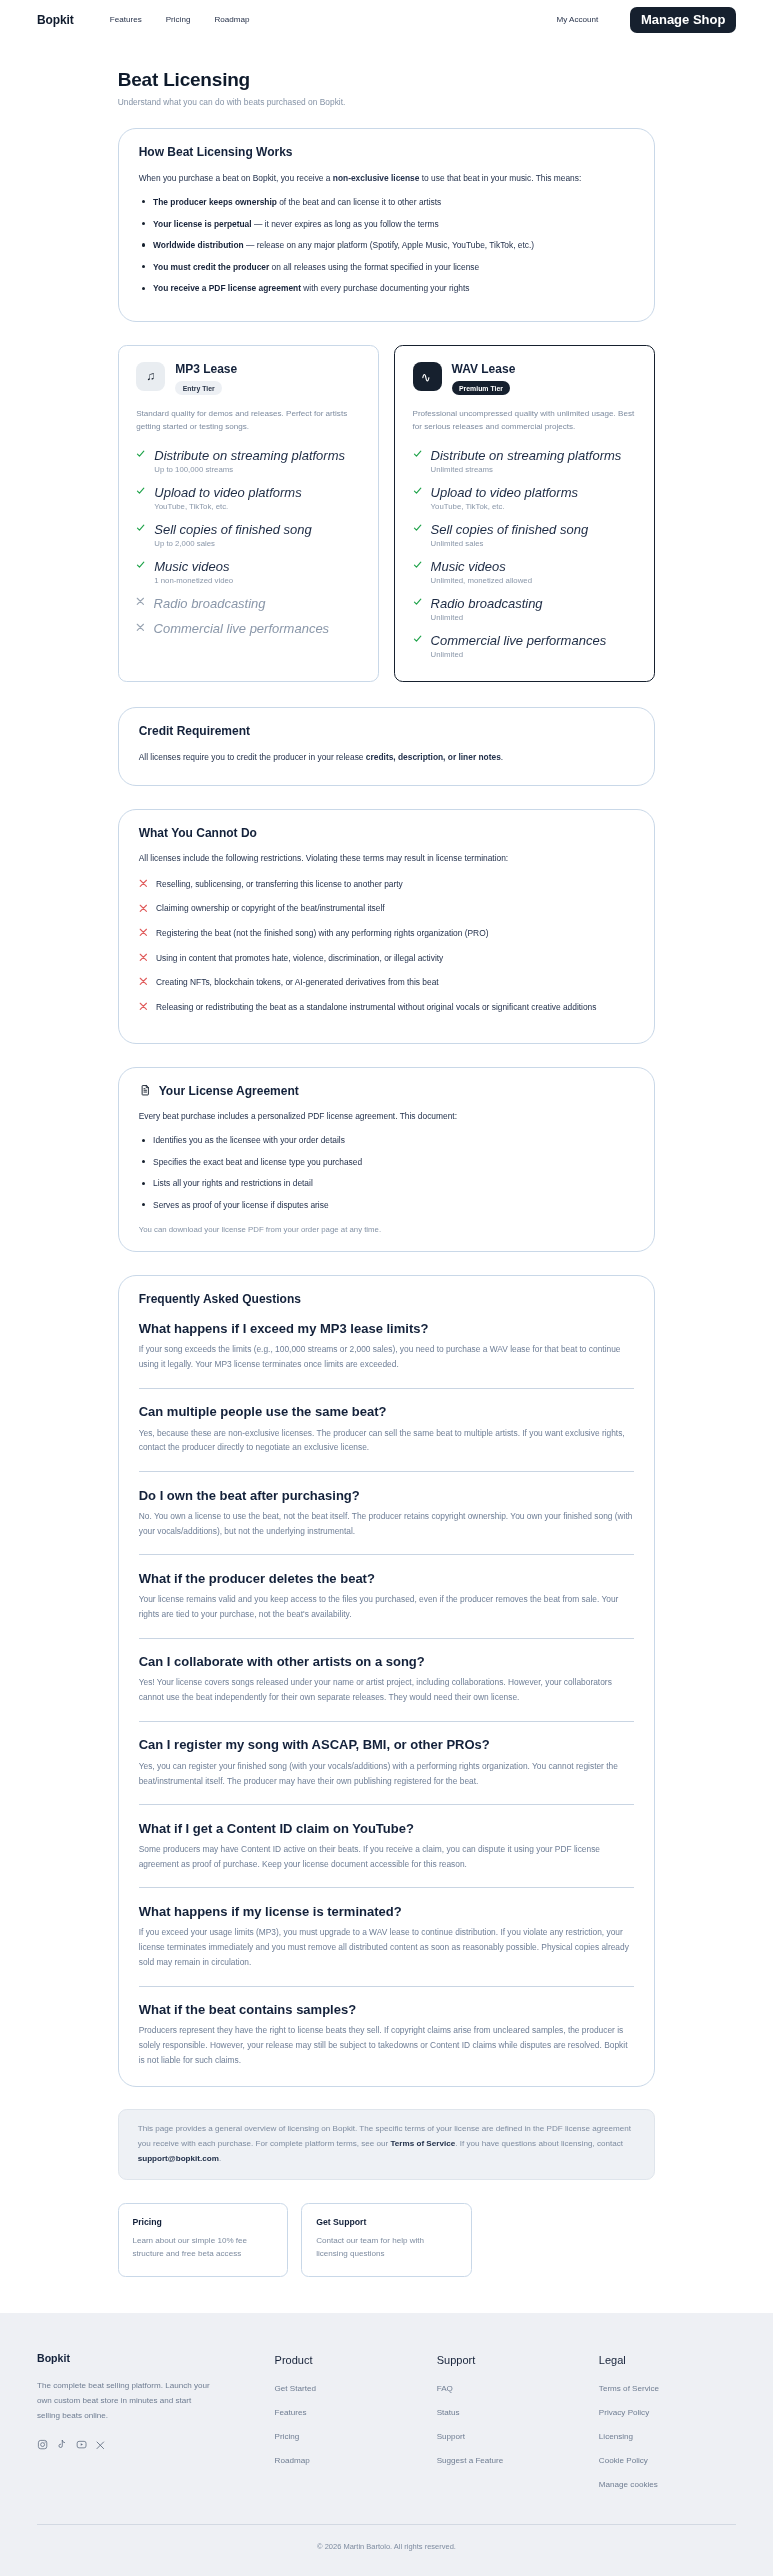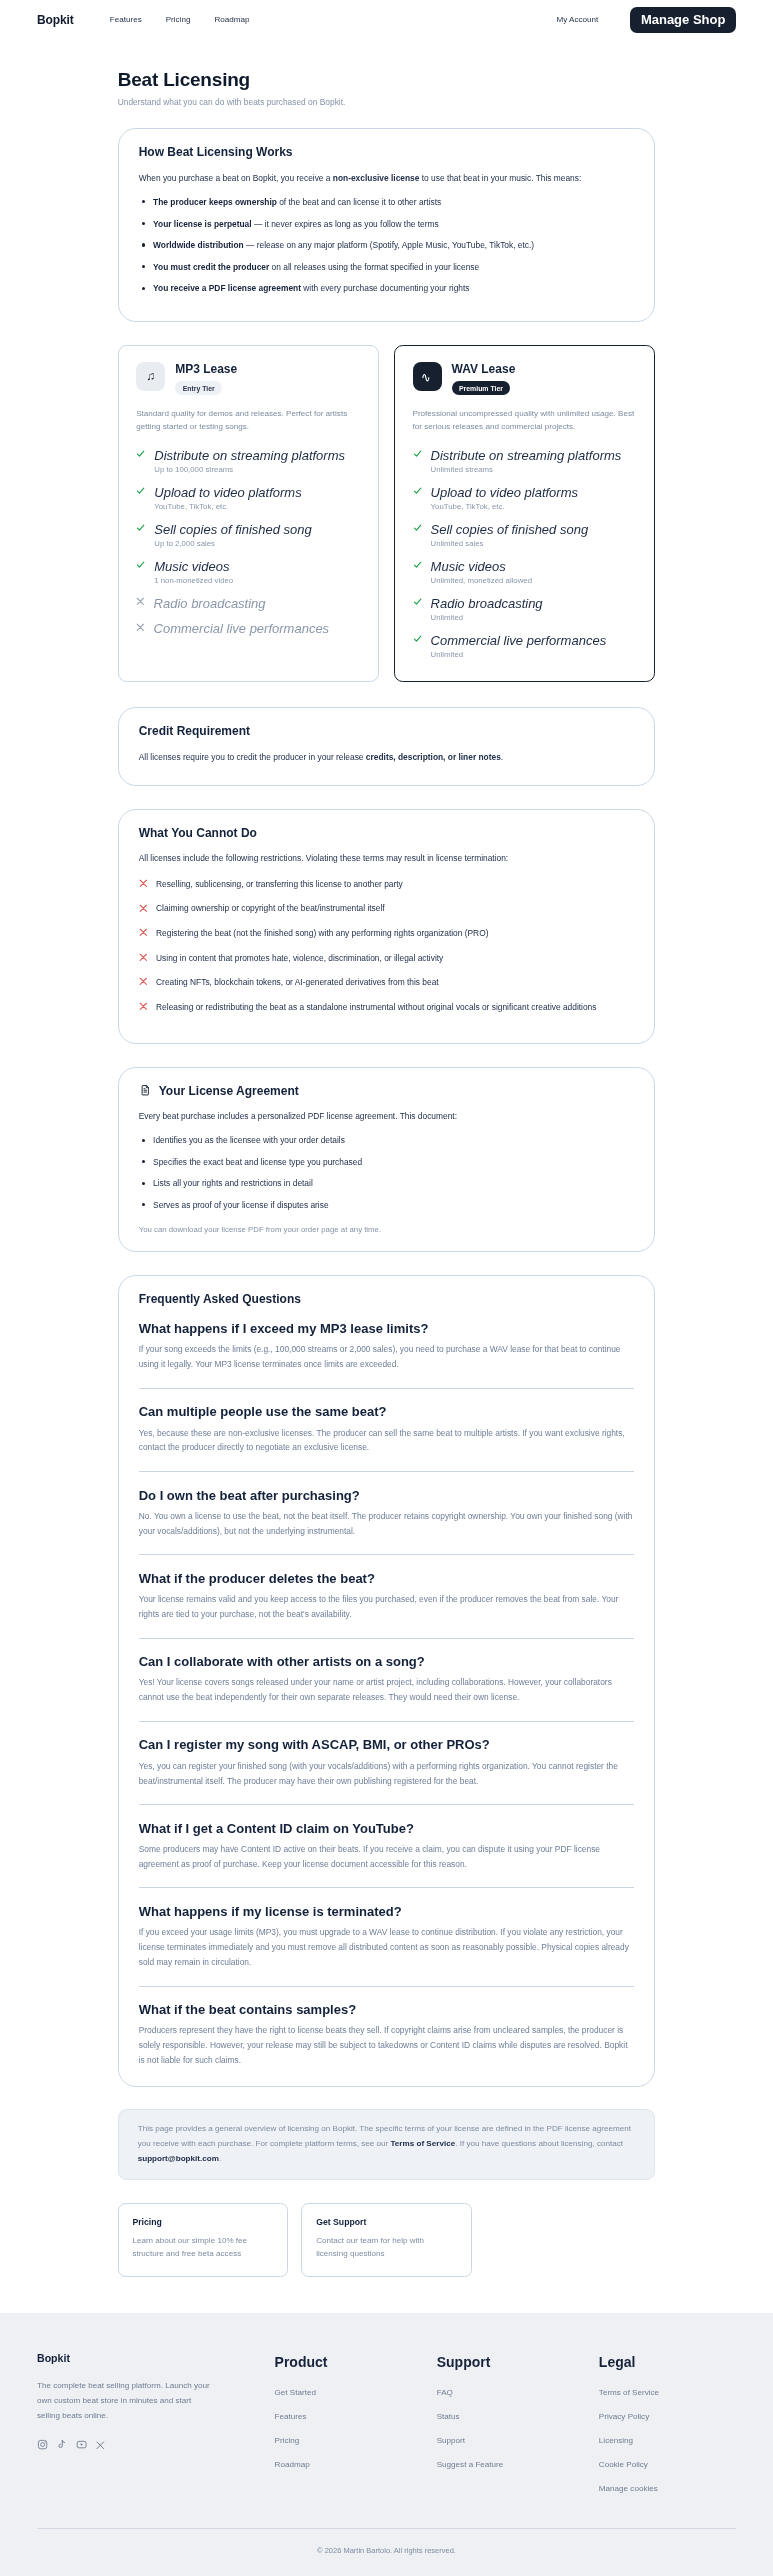--- a/index.html
+++ b/index.html
@@ -86,21 +86,21 @@
   .lc-desc { font-size:8.1px; color:#7e8ca0; line-height:1.65; margin:0; }
 
   
   footer { background:#eef0f4; padding:39px 37px 24px; }
   .footer-grid { display:grid; grid-template-columns:1.55fr 1fr 1fr 1fr; gap:25px;
     max-width:700px; margin:0 auto; }
   .footer-brand-name { font-size:10.6px; font-weight:800; color:#13213a; margin:0 0 15px; }
   .footer-tagline { font-size:8.1px; color:#6f7d92; line-height:1.85; max-width:174px; margin:0 0 15px; }
   .social-row { display:flex; gap:8.1px; align-items:center; }
   .social-row a { display:inline-flex; cursor:pointer; }
-  .fc-heading { font-size:14px; font-weight:700; color:#17233a; margin:1.2px 0 16.2px; }
+  .fc-heading { font-size:11px; font-weight:400; color:#17233a; margin:1.2px 0 16.2px; }
   .fc-list { list-style:none; padding:0; margin:0; }
   .fc-list li { margin-bottom:13px; }
   .fc-list a { font-size:8.1px; color:#6f7d92; cursor:pointer; }
   .footer-divider { border:none; border-top:0.6px solid #d3d9e2; margin:22.5px auto 16.2px; max-width:700px; }
   .footer-copy { text-align:center; font-size:7.5px; color:#7e8ca0; }
 </style>
 </head>
 <body>
 
 <header class="topnav">

